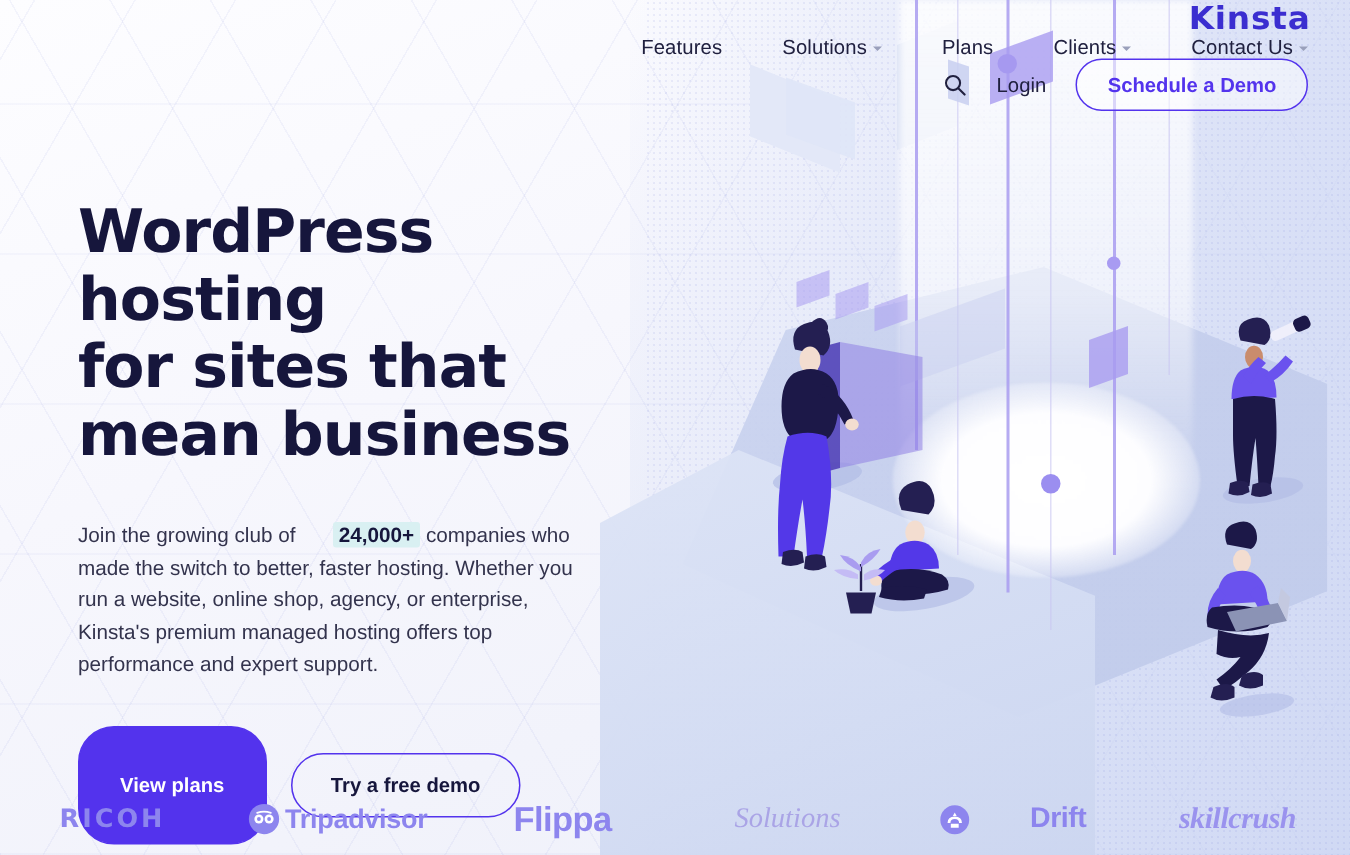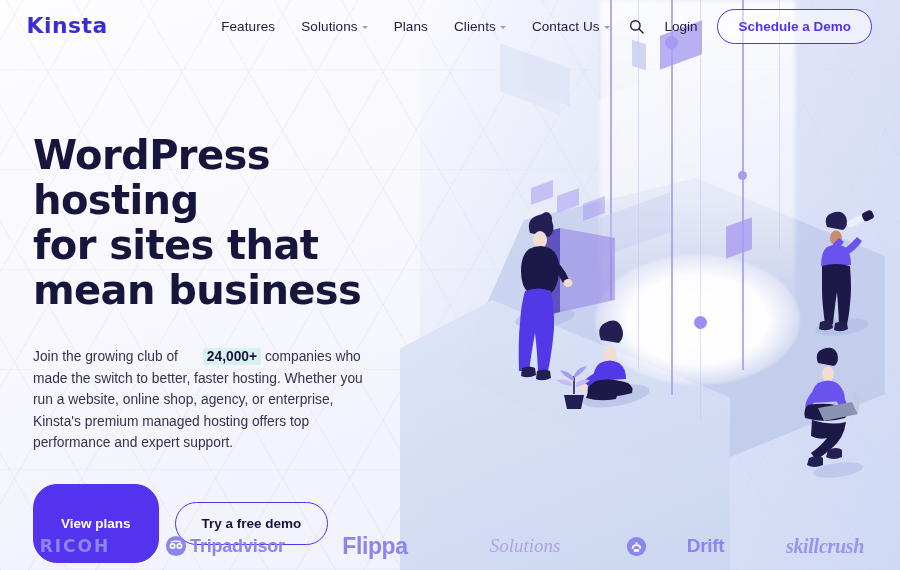--- a/index.html
+++ b/index.html
@@ -88,32 +88,33 @@
     opacity: .95;
   }
   .slab {
     position: absolute;
     background: linear-gradient(160deg, rgba(255,255,255,.55), rgba(221,229,247,.7));
   }
 
   
   .header {
     position: absolute; top: 0; left: 0; width: 900px; height: 52px;
-    display: flex; align-items: center;
+    display: flex; align-items: flex-end;
     padding: 0 28px;
     z-index: 40;
+    flex-direction: column;
   }
   .logo {
     font-size: 21px; font-weight: 700; letter-spacing: .5px;
     color: #3b2ed0;
     font-family: "DejaVu Sans", sans-serif;
     transform: scaleX(1.04);
   }
   .nav {
-    display: flex; align-items: center; gap: 26px;
+    display: flex; align-items: center; gap: 40px;
     margin-left: 115px;
   }
   .nav-item {
     display: flex; align-items: center; gap: 4px;
     font-size: 13.5px; color: #20203f; letter-spacing: .1px;
     cursor: pointer; white-space: nowrap;
   }
   .caret {
     width: 0; height: 0;
     border-left: 3.2px solid transparent;
@@ -129,21 +130,21 @@
   .login-link { font-size: 13.5px; color: #20203f; cursor: pointer; }
   .cta-outline {
     border: 1.6px solid #5333ed; border-radius: 22px;
     padding: 9px 20px;
     font-size: 13.5px; color: #5333ed; font-weight: 600;
     background: rgba(255,255,255,.5);
     cursor: pointer; white-space: nowrap;
   }
 
   
-  .hero { position: absolute; left: 33px; top: 133px; width: 400px; z-index: 30; }
+  .hero { position: absolute; left: 52px; top: 133px; width: 400px; z-index: 30; }
   h1.headline {
     font-size: 40px; line-height: 45px;
     font-weight: 700; color: #16163c;
     letter-spacing: -.6px;
     font-family: "DejaVu Sans", sans-serif;
   }
   .subcopy {
     margin-top: 33px;
     font-size: 13.8px; line-height: 21.5px;
     color: #33334d; width: 348px;

